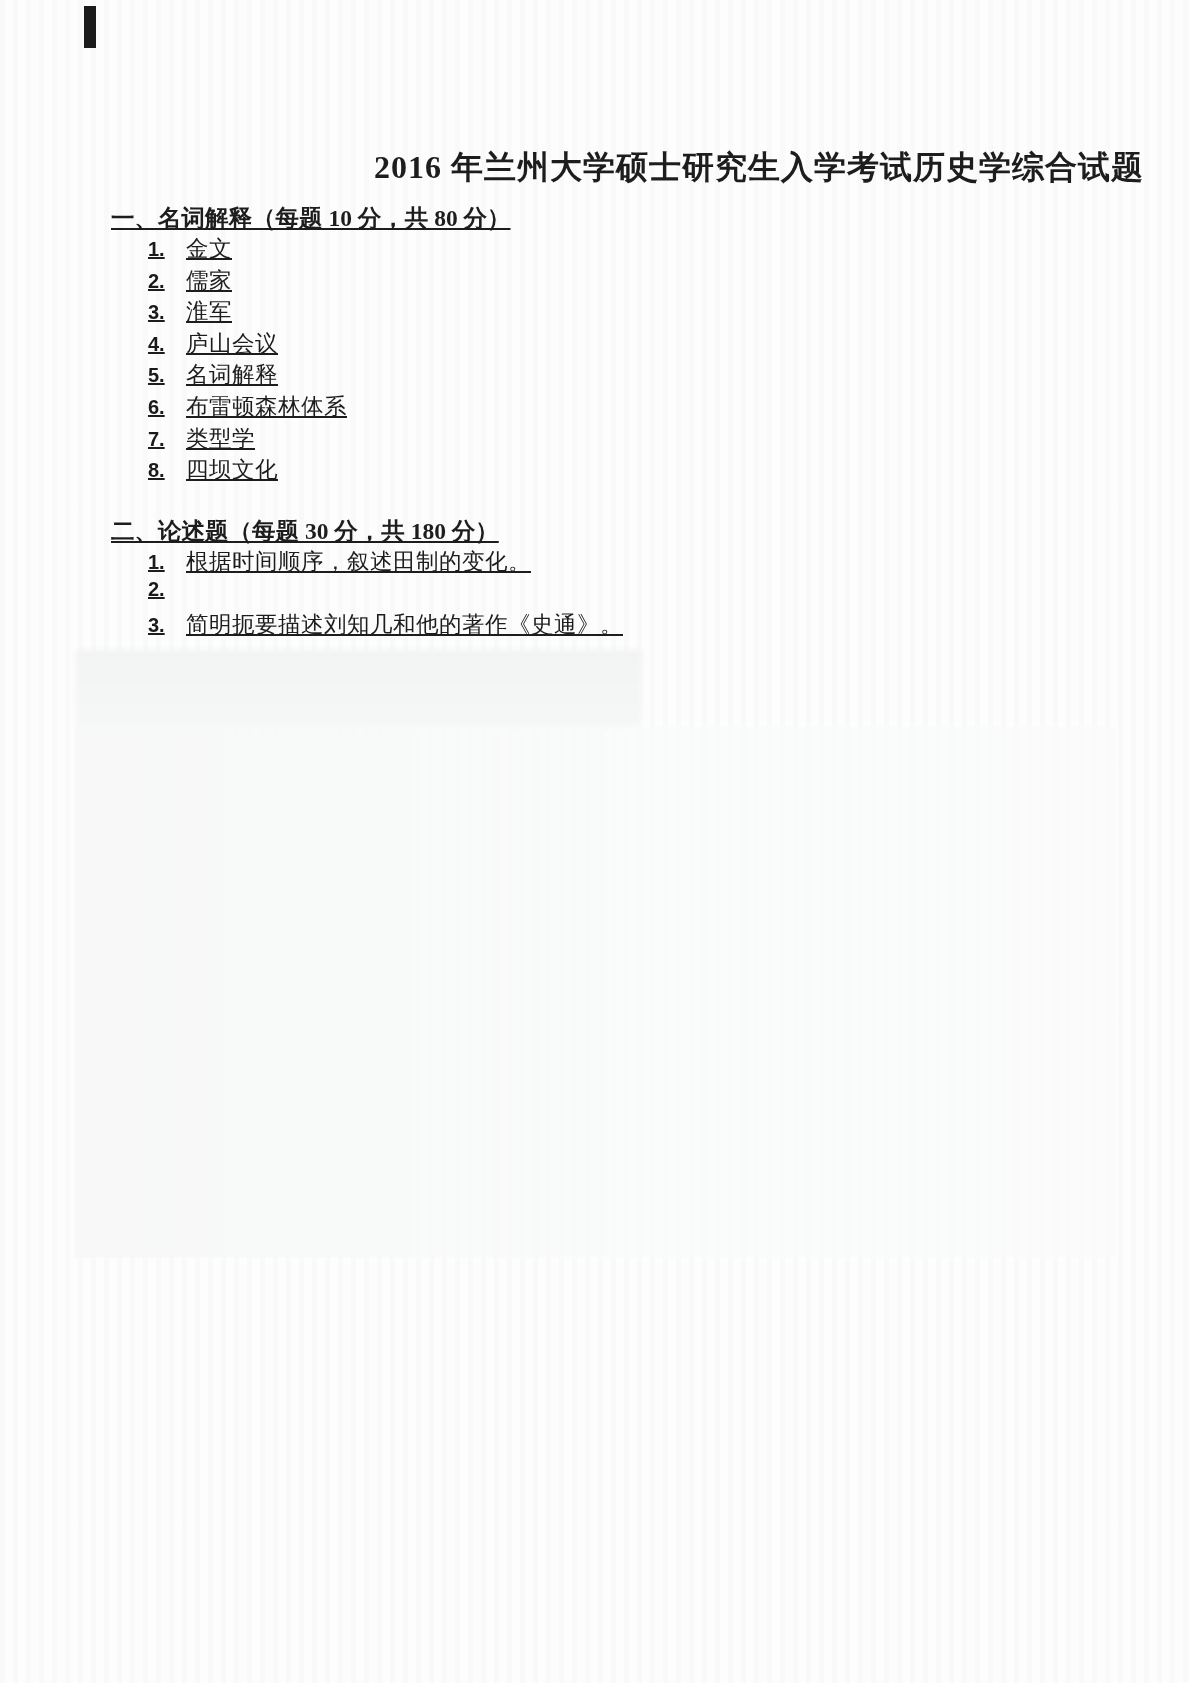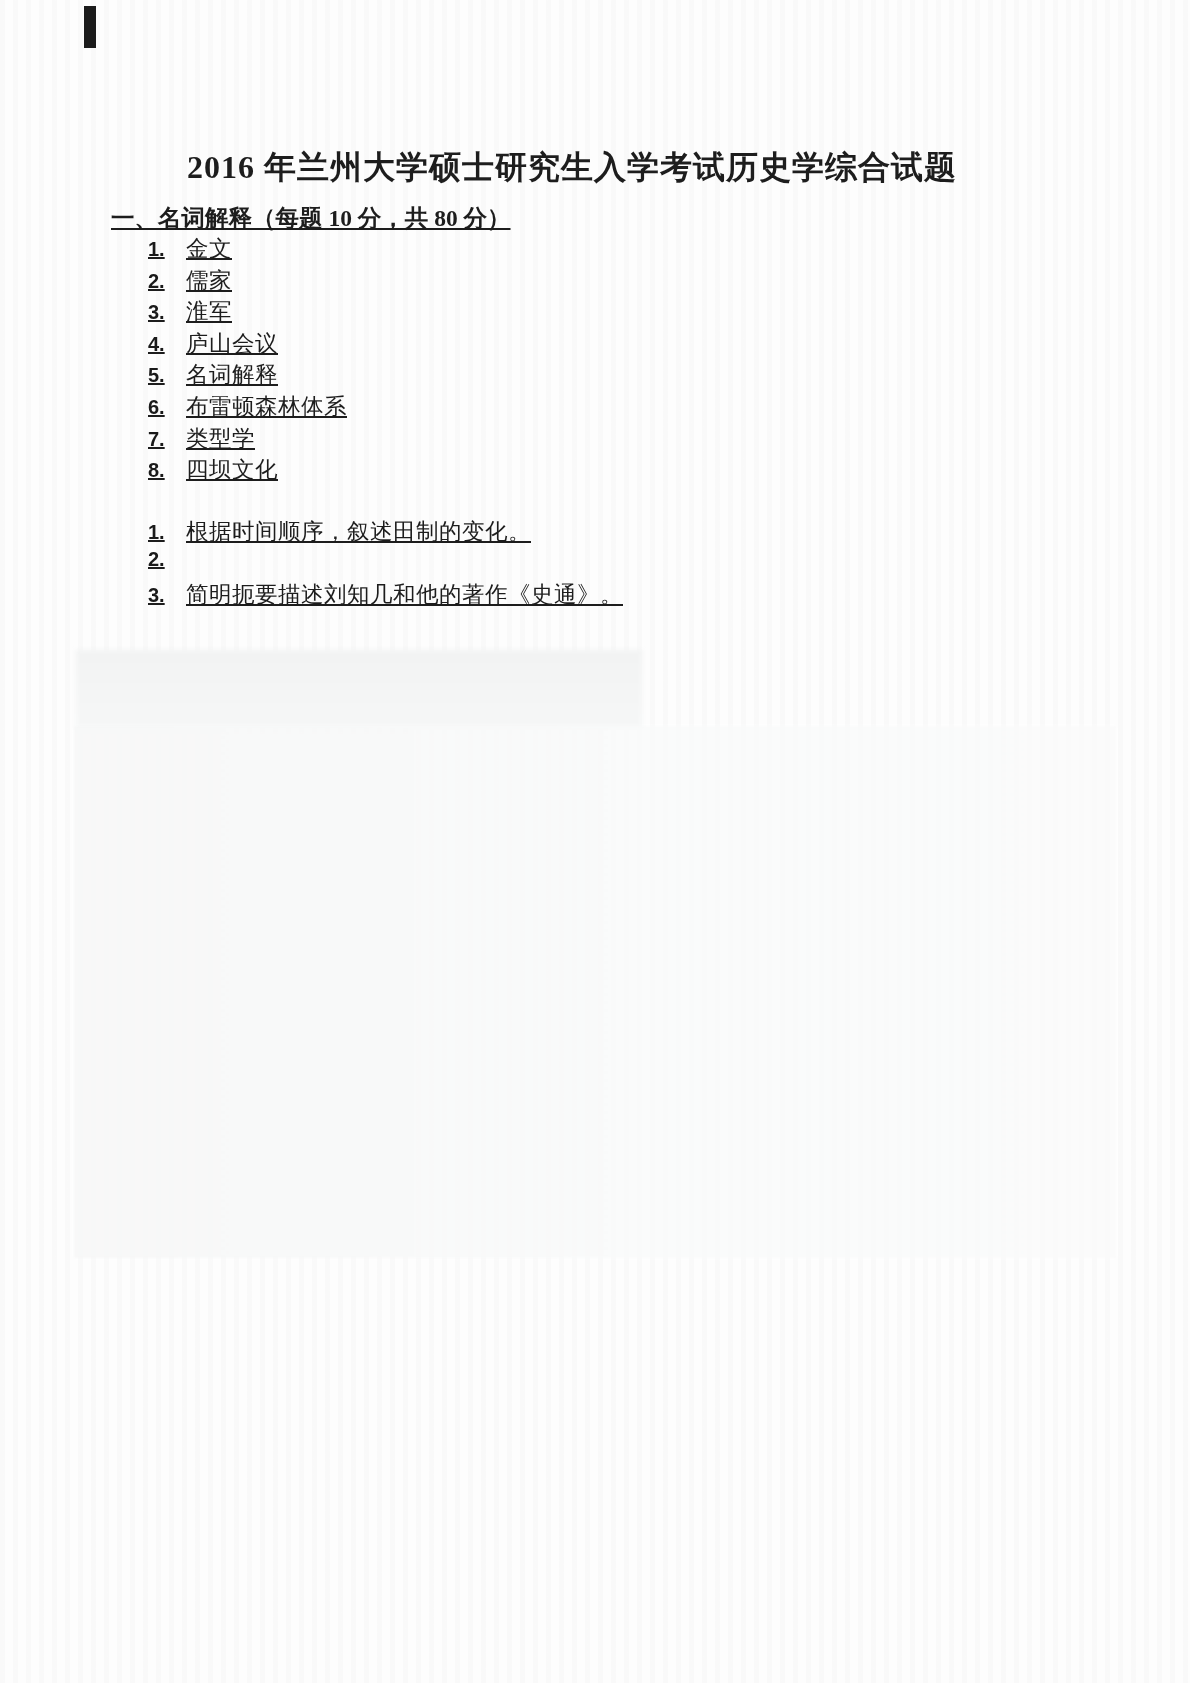--- a/index.html
+++ b/index.html
@@ -54,21 +54,21 @@
     top: 6px;
     width: 12px;
     height: 42px;
     background: #1b1b1b;
   }
   .doc-title {
     position: absolute;
     top: 127px;
     left: 0;
     right: 46px;
-    text-align: center;
+    text-align: right;
     font-size: 32px;
     line-height: 38px;
     font-weight: 700;
     letter-spacing: 1px;
     white-space: nowrap;
   }
   .section {
     position: absolute;
     left: 111px;
     right: 60px;
@@ -151,20 +151,21 @@
         <span class="item-text">类型学</span>
       </li>
       <li>
         <span class="item-num">8.</span>
         <span class="item-text">四坝文化</span>
       </li>
     </ol>
   </div>
 
   <div class="section section-two">
+    <h2 class="section-heading">二、论述题（每题 30 分，共 180 分）</h2>
     <ol class="item-list">
       <li>
         <span class="item-num">1.</span>
         <span class="item-text">根据时间顺序，叙述田制的变化。</span>
       </li>
       <li>
         <span class="item-num">2.</span>
       </li>
       <li>
         <span class="item-num">3.</span>

